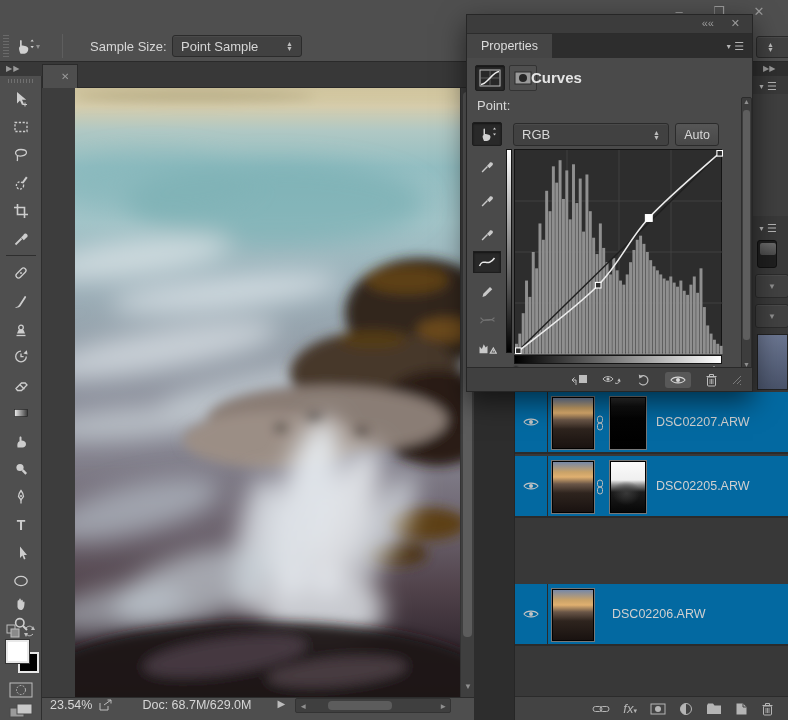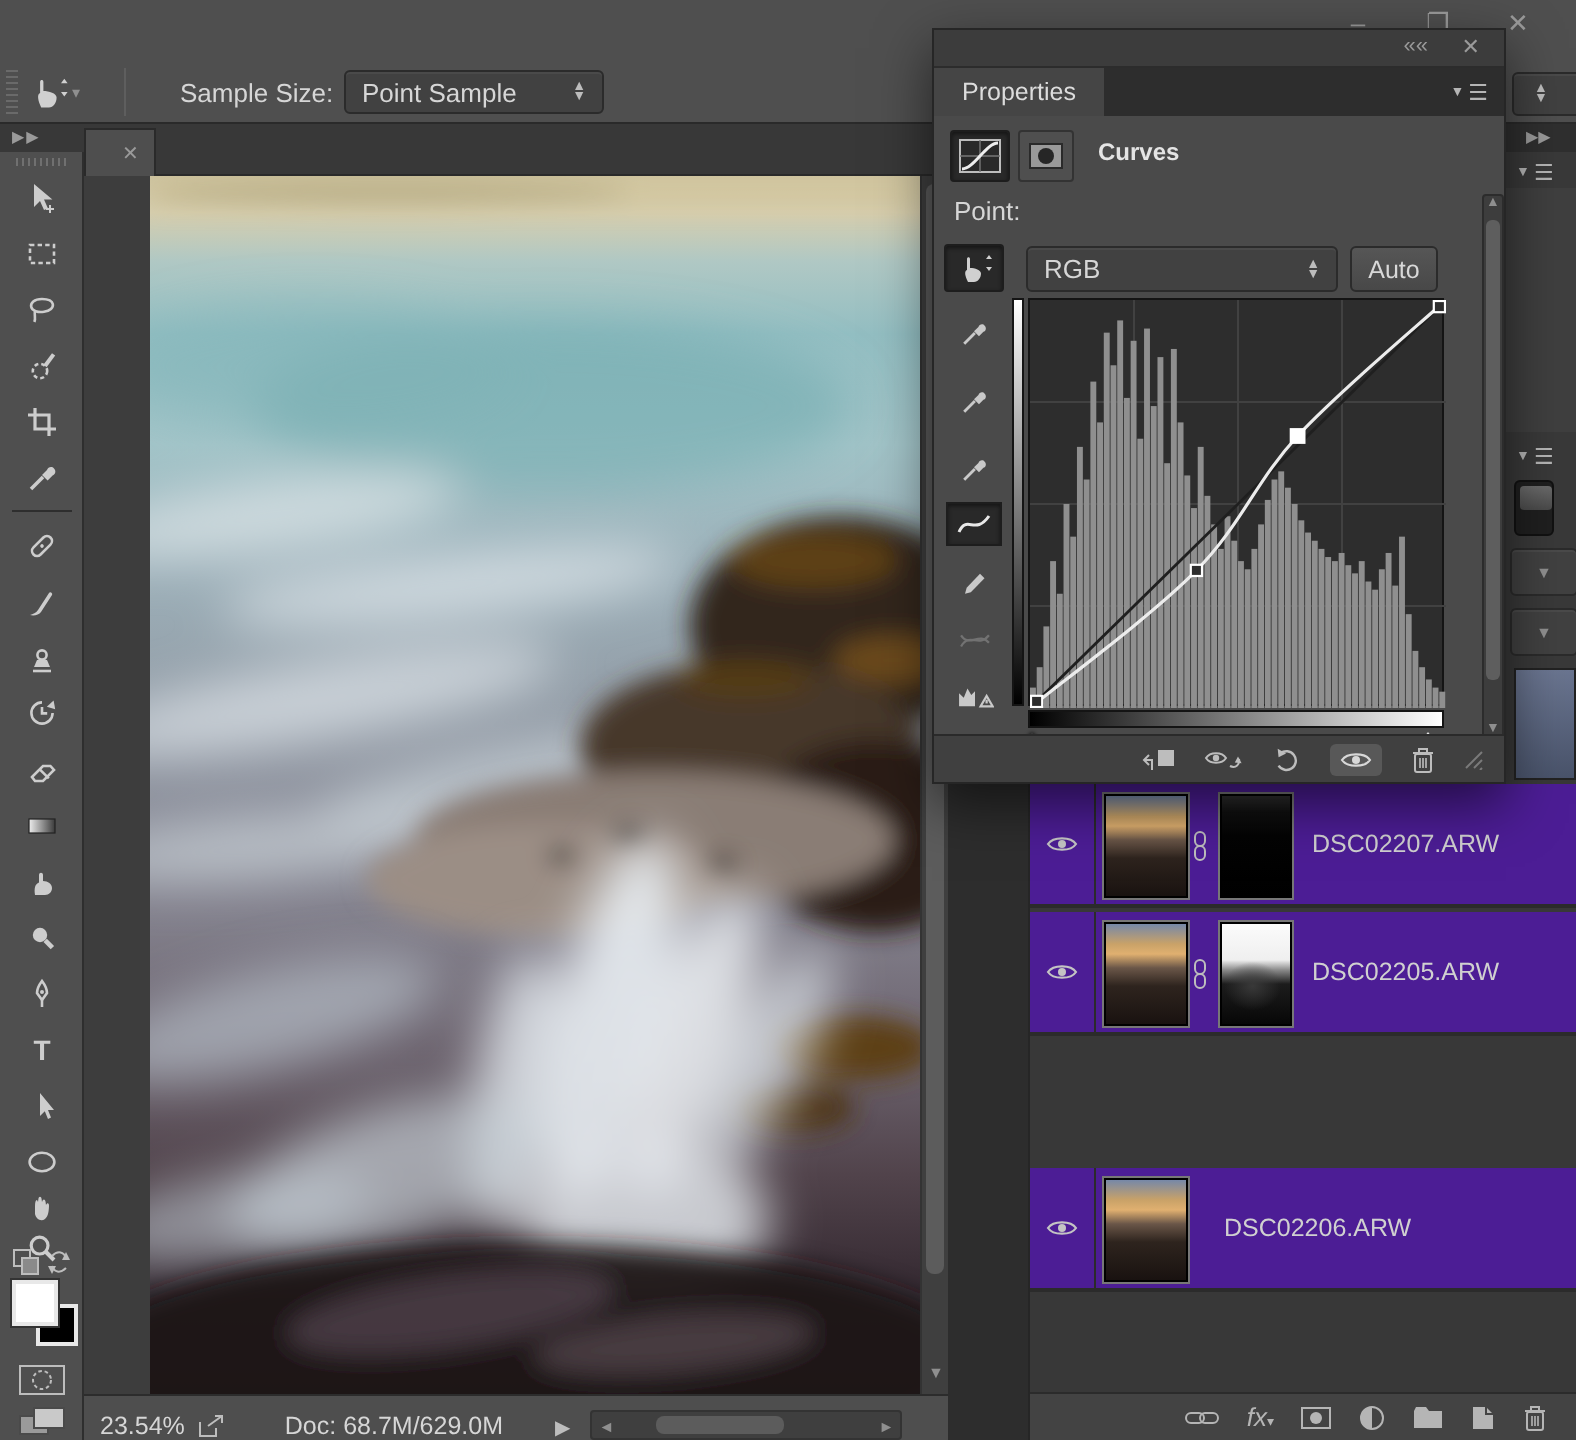--- a/index.html
+++ b/index.html
@@ -23,29 +23,29 @@
   .tool svg{stroke:#cdcdcd;fill:none;stroke-width:1.3;}
   .tool .fill{fill:#cdcdcd;stroke:none;}
   .tb-sep{position:absolute;left:6px;width:30px;height:1px;background:#424242;border-top:1px solid #2e2e2e;}
   
   #tabbar{left:42px;top:62px;width:432px;height:26px;background:#383838;border-bottom:1px solid #2a2a2a;}
   #doc-tab{position:absolute;left:0;top:2px;height:24px;background:#4e4e4e;border:1px solid #2a2a2a;border-bottom:none;display:flex;align-items:center;padding:0 8px;font-size:12.5px;color:#dadada;}
   #pasteboard{left:42px;top:88px;width:418px;height:609px;background:#3d3d3d;}
   #photo{left:75px;top:88px;width:385px;height:609px;}
   #vscroll{left:460px;top:88px;width:14px;height:609px;background:#3f3f3f;border-left:1px solid #333;}
   #vthumb{position:absolute;left:2px;top:4px;width:9px;height:545px;background:#5c5c5c;border-radius:4px;}
-  #statusbar{left:42px;top:697px;width:432px;height:23px;background:#4e4e4e;border-top:1px solid #2c2c2c;display:flex;align-items:flex-end;font-size:12.5px;}
+  #statusbar{left:42px;top:697px;width:432px;height:23px;background:#4e4e4e;border-top:1px solid #2c2c2c;display:flex;align-items:flex-start;font-size:12.5px;}
   #hscroll{position:relative;width:156px;height:15px;background:#3f3f3f;border:1px solid #333;border-radius:2px;margin-left:10px;}
   #hthumb{position:absolute;left:32px;top:2px;width:64px;height:9px;background:#5c5c5c;border-radius:4px;}
   .mini-arrow{color:#8f8f8f;font-size:8px;}
   
   #dock{left:474px;top:62px;width:314px;height:658px;background:#393939;}
   
   #layers{left:515px;top:390px;width:273px;height:330px;background:#383838;}
-  .lrow{position:absolute;left:0;width:273px;height:62px;background:#4c1d95;border-bottom:2px solid #2b2b2b;}
+  .lrow{position:absolute;left:0;width:273px;height:62px;background:#0369a1;border-bottom:2px solid #2b2b2b;}
   .eyecell{position:absolute;left:0;top:0;width:33px;height:100%;border-right:1px solid #2b2b2b;display:flex;align-items:center;justify-content:center;}
   .lthumb{position:absolute;left:37px;top:5px;width:42px;height:52px;border:1px solid #000;outline:1px solid #777;}
   .mthumb{position:absolute;left:95px;top:5px;width:36px;height:52px;border:1px solid #000;outline:1px solid #777;}
   .chain{position:absolute;left:81px;top:23px;}
   .lname{position:absolute;top:23px;font-size:12.5px;color:#d0d0d0;}
   .thumb-photo{background:linear-gradient(180deg,#7688a8 0%,#c9a268 20%,#e0b070 30%,#6a5648 44%,#2e241e 62%,#191210 100%);}
   .mask-dark{background:linear-gradient(180deg,#2e2e2e 0%,#101010 16%,#040404 40%,#000 100%);}
   .mask-half{background:radial-gradient(ellipse 60% 35% at 45% 62%,rgba(60,60,60,.9) 0%,rgba(20,20,20,0) 70%),linear-gradient(180deg,#fbfbfb 0%,#efefef 36%,#8a8a8a 46%,#1c1c1c 60%,#070707 100%);}
   .mask-blob{background:radial-gradient(ellipse 34% 22% at 42% 38%,#fff 0 60%,transparent 100%),radial-gradient(ellipse 46% 34% at 46% 68%,#fff 0 55%,transparent 100%),radial-gradient(ellipse 30% 20% at 62% 88%,#eee 0 50%,transparent 100%),#030303;}
   #layers-footer{position:absolute;left:0;top:306px;width:273px;height:24px;background:#434343;border-top:1px solid #2b2b2b;display:flex;align-items:center;justify-content:flex-end;gap:13px;padding-right:14px;}
@@ -479,21 +479,21 @@
           <path d="M1 9 H21 M11 1 V17" stroke="#777" stroke-width=".7"></path>
           <path d="M2 15.5 C8 15.5 14 2.5 20 2.5" fill="none" stroke="#eee" stroke-width="1.5"></path>
         </svg>
     </div>
     <div class="icon-btn raised" style="left:42px;top:50px;width:28px;height:26px;">
       <svg width="18" height="14" viewBox="0 0 18 14">
           <rect x="1" y="1" width="16" height="12" fill="#9a9a9a" stroke="#2a2a2a"></rect>
           <circle cx="9" cy="7" r="4" fill="#262626"></circle>
         </svg>
     </div>
-    <span style="position:absolute;left:82px;top:54px;font-weight:bold;font-size:12px;color:#e4e4e4;">Curves</span>
+    <span style="position:absolute;left:64px;top:54px;font-weight:bold;font-size:15px;color:#e4e4e4;">Curves</span>
 
     <span style="position:absolute;left:10px;top:83px;">Point:</span>
 
     <div class="icon-btn pressed" style="left:5px;top:107px;width:30px;height:24px;">
       <svg width="20" height="18" viewBox="0 0 20 18">
           <path d="M7 16 C5.5 13 5 10.5 6.5 10 L6.5 4.5 C6.5 3.3 8 3.3 8 4.5 L8 9 C10.5 9 13.5 10 13.5 11.8 C13.5 14 12 16 10 16 Z" fill="#d0d0d0"></path>
           <path d="M16 4.5 l1.5-2 1.5 2 Z M16 8.5 l1.5 2 1.5-2 Z" fill="#d0d0d0"></path>
         </svg>
     </div>
     <div class="dd" style="position:absolute;left:46px;top:108px;width:156px;height:23px;">

